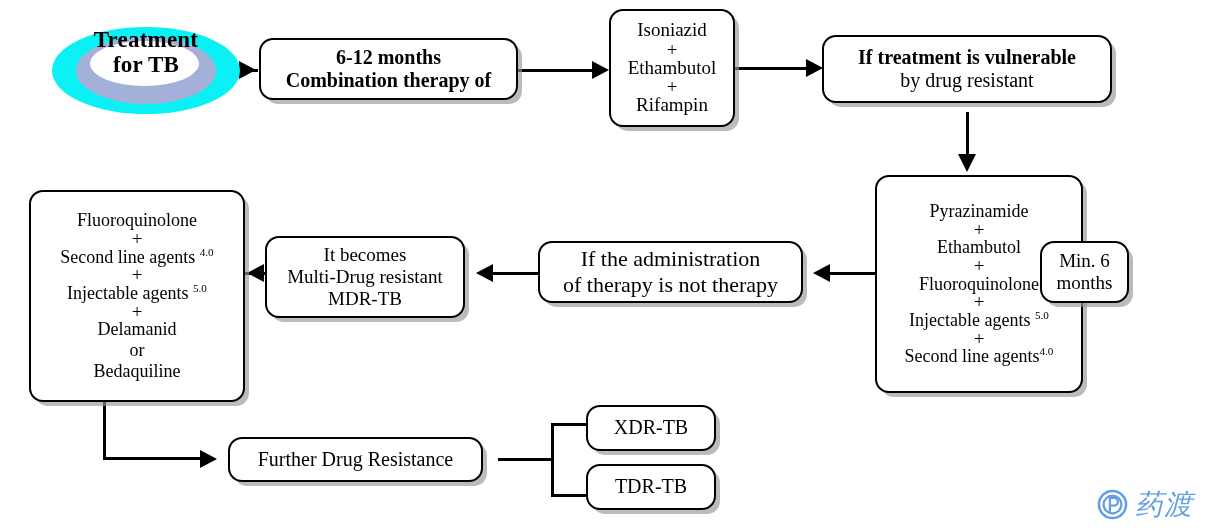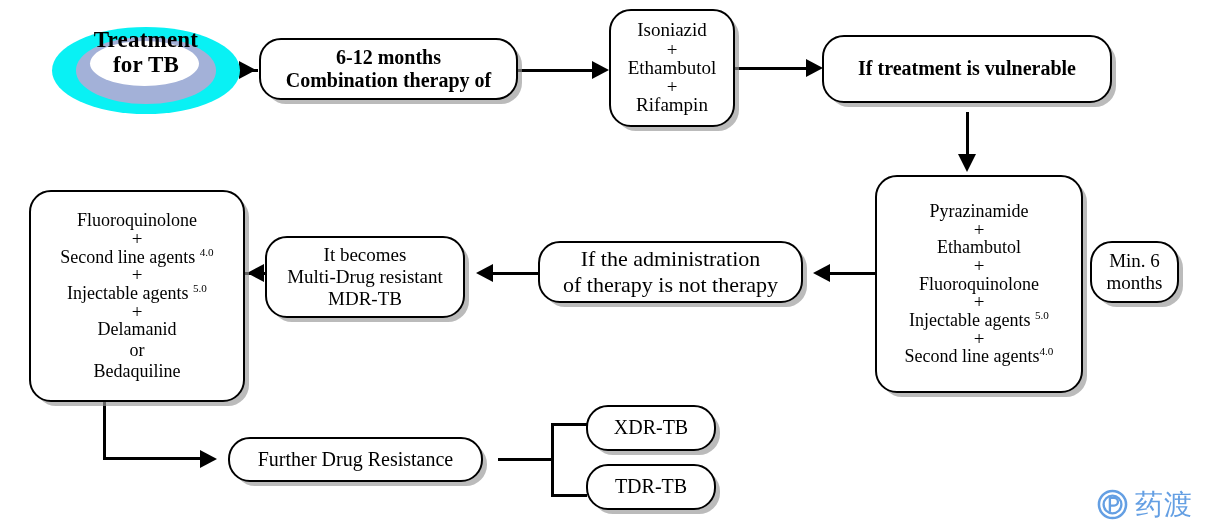--- a/index.html
+++ b/index.html
@@ -15,21 +15,21 @@
     overflow:hidden;
     background:#ffffff;
   }
 
   
   .node{
     position:absolute;
     box-sizing:border-box;
     background:#ffffff;
     border:2.3px solid #000000;
-    border-radius:22px;
+    border-radius:14px;
     display:flex;
     flex-direction:column;
     align-items:center;
     justify-content:center;
     text-align:center;
     line-height:1.16;
     font-size:19px;
     box-shadow:5px 5px 0 -1px rgba(150,150,150,0.65);
     z-index:5;
   }
@@ -94,20 +94,21 @@
     border-top:18px solid #000;
   }
 
   
   #watermark{
     position:absolute;
     right:14px; bottom:8px;
     display:flex;align-items:center;gap:7px;
     z-index:8;
     opacity:0.95;
+    font-style:italic;
   }
   #watermark .wm-mark{
     width:31px;height:31px;
     flex:0 0 auto;
   }
   #watermark .wm-text{
     font-family:"DejaVu Sans","Liberation Sans",sans-serif;
     font-size:28px;
     color:#5c9ae2;
     letter-spacing:1px;
@@ -146,38 +147,39 @@
     <span class="ln">Ethambutol</span>
     <span class="plus">+</span>
     <span class="ln">Rifampin</span>
   </div>
 
   <div class="ln-h" style="left:735px;top:67px;width:78px;"></div>
   <div class="arrow right" style="left:806px;top:59px;"></div>
 
   <div class="node" id="n-vulnerable" style="left:822px;top:35px;width:290px;height:68px;font-size:20px;">
     <span class="ln bold">If treatment is vulnerable</span>
+    <span class="ln">by drug resistant</span>
   </div>
 
   <div class="ln-v" style="left:966px;top:112px;width:3px;height:48px;"></div>
   <div class="arrow down" style="left:958px;top:154px;"></div>
 
   <div class="node" id="n-pyrazinamide" style="left:875px;top:175px;width:208px;height:218px;font-size:18px;">
     <span class="ln"><span>Pyrazinamide</span></span>
     <span class="plus">+</span>
     <span class="ln"><span>Ethambutol</span></span>
     <span class="plus">+</span>
     <span class="ln"><span>Fluoroquinolone</span></span>
     <span class="plus">+</span>
     <span class="ln"><span>Injectable agents</span> <sup>5.0</sup></span>
     <span class="plus">+</span>
     <span class="ln"><span>Second line agents</span><sup>4.0</sup></span>
   </div>
 
-  <div class="node" id="n-minmonths" style="left:1090px;top:241px;width:89px;height:62px;font-size:19px;">
+  <div class="node" id="n-minmonths" style="left:1040px;top:241px;width:89px;height:62px;font-size:19px;">
     <span class="ln">Min. 6</span>
     <span class="ln">months</span>
   </div>
 
   <div class="ln-h" style="left:818px;top:272px;width:57px;"></div>
   <div class="arrow left" style="left:813px;top:264px;"></div>
 
   <div class="node" id="n-improper" style="left:538px;top:241px;width:265px;height:62px;font-size:22px;">
     <span class="ln">If the administration</span>
     <span class="ln">of therapy is not therapy</span>

